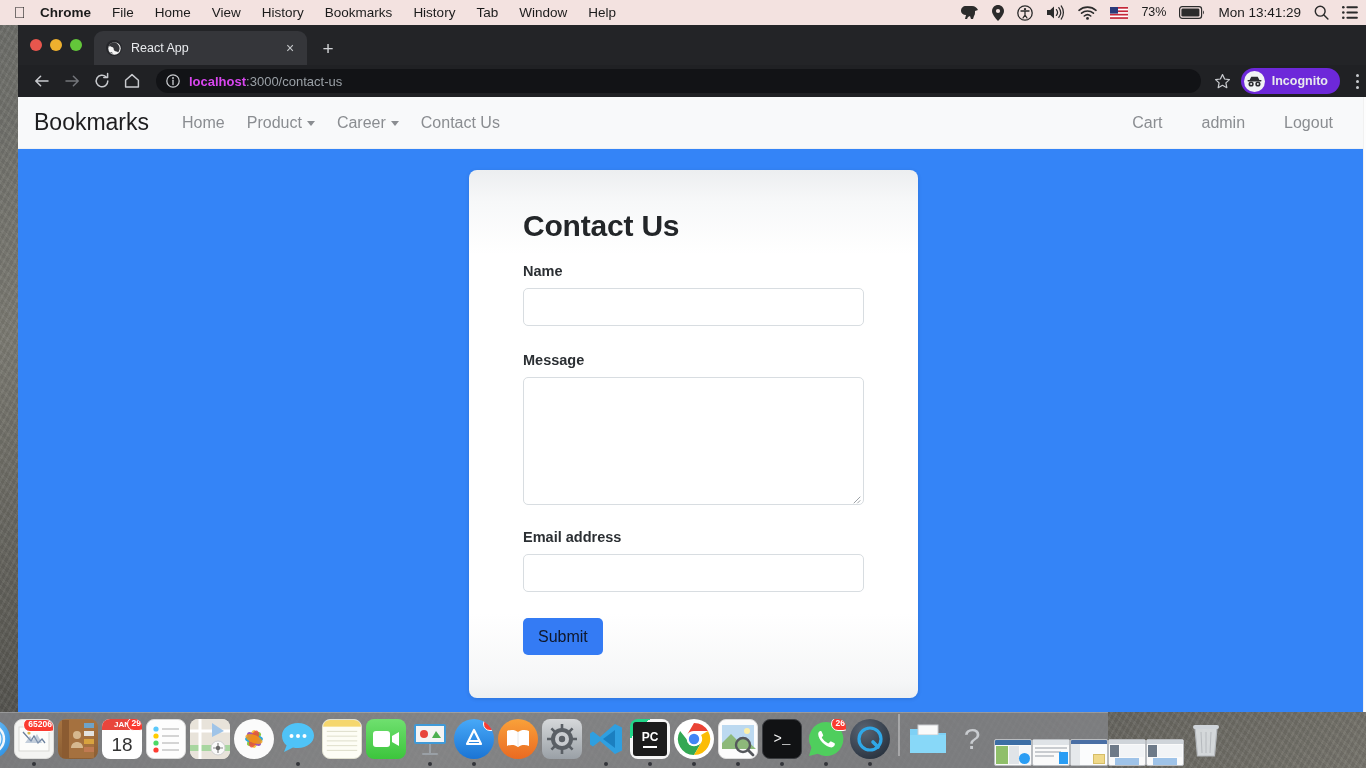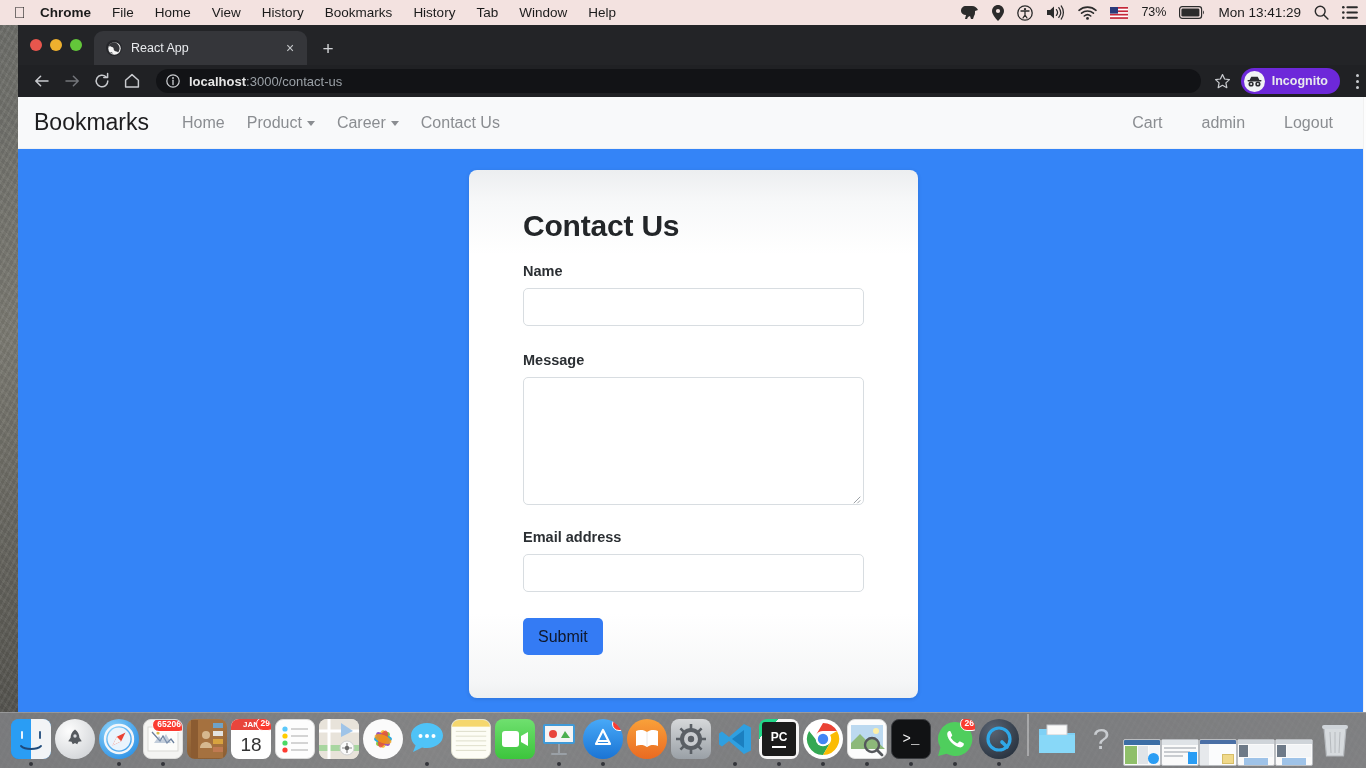--- a/index.html
+++ b/index.html
@@ -97,21 +97,21 @@
   }
   .tbtn.dim { color: #73757a; }
   #omnibox {
     flex: 1; height: 24px; background: #121316; border-radius: 13px;
     display: flex; align-items: center; padding: 0 12px 0 10px; gap: 9px;
     margin: 0 6px 0 8px;
     overflow: hidden;
   }
   #omnibox .info-icon { flex: none; display: flex; color: #c9cbcf; }
   #url { font-size: 13px; white-space: nowrap; overflow: hidden; text-overflow: ellipsis; }
-  #url .host { color: #e5e5e5; font-weight: bold; }
+  #url .host { color: #d946ef; font-weight: bold; }
   #url .rest { color: #9aa0a6; }
   #incognito-badge {
     display: flex; align-items: center; gap: 7px;
     height: 26px; padding: 0 12px 0 3px;
     background: #6d28d9; border-radius: 14px; margin-left: 2px;
   }
   #incognito-badge .ibubble {
     width: 21px; height: 21px; border-radius: 50%; background: #f1f3f4;
     display: flex; align-items: center; justify-content: center; flex: none;
   }
@@ -188,21 +188,21 @@
     position: absolute; right: 0; top: 0; width: 15px; height: 615px;
     background: #fdfdfd; border-left: 1px solid #f1f1f1; z-index: 5;
   }
   #pagescroll .thumb {
     position: absolute; left: 3px; top: 3px; width: 9px; height: 600px;
     background: #c1c1c1; border-radius: 5px;
   }
 
   
   #dock {
-    position: absolute; left: 0; bottom: 0; width: 1366px; height: 56px;
+    position: absolute; left: 0; bottom: 0; width: 1108px; height: 56px;
     background: rgba(131,133,136,.80);
     border-top: 1px solid rgba(255,255,255,.22);
     display: flex; align-items: flex-end; justify-content: center;
     padding-bottom: 2px; z-index: 70;
   }
   .dock-item {
     position: relative; width: 44px; height: 52px;
     display: flex; flex-direction: column; align-items: center; justify-content: flex-end;
     flex: none;
   }

